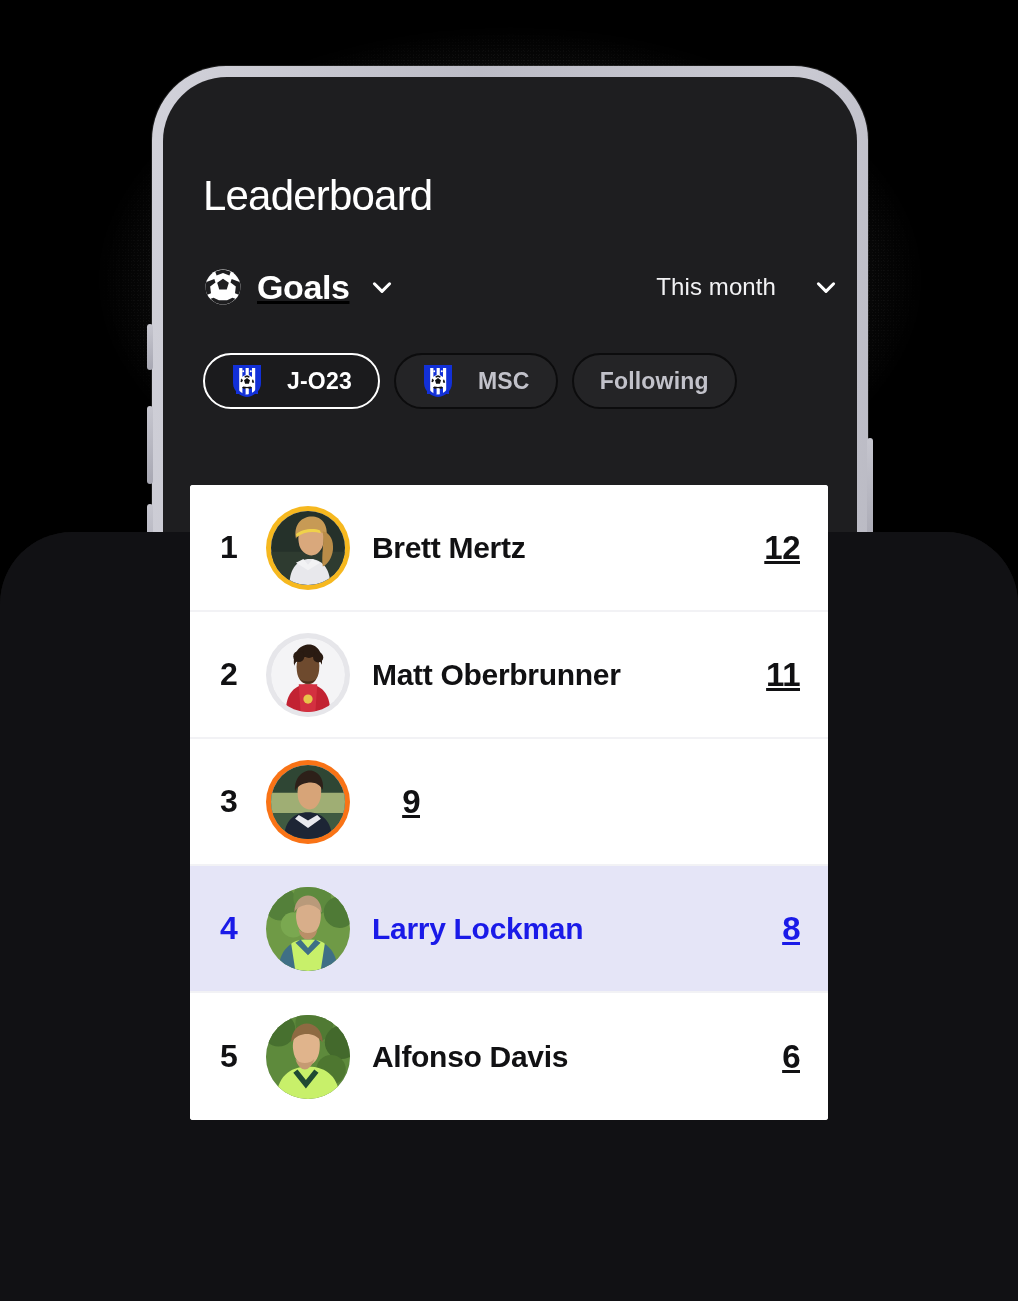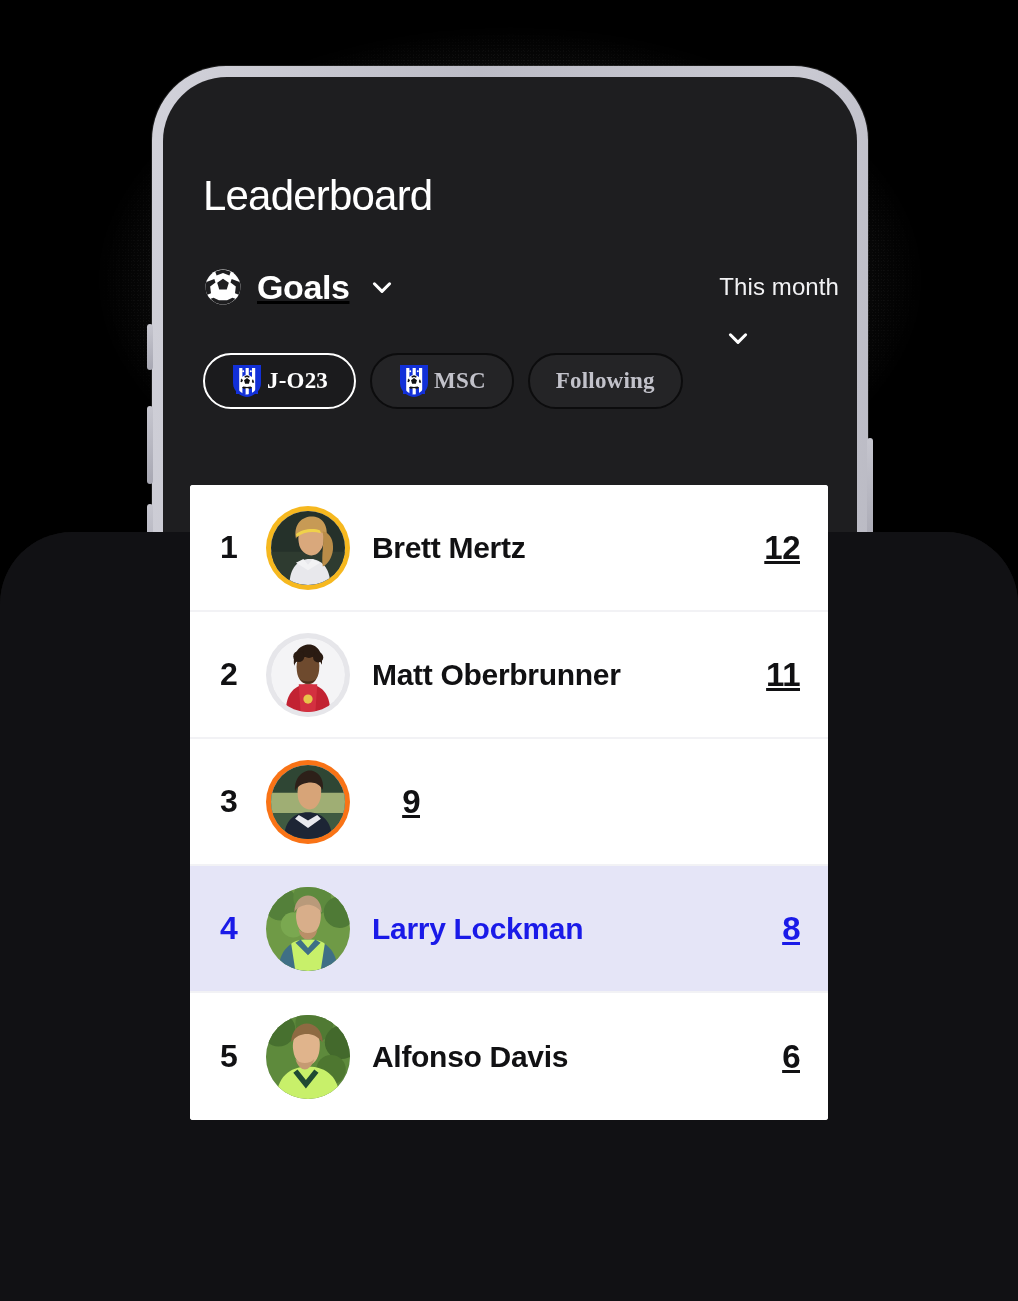--- a/index.html
+++ b/index.html
@@ -129,55 +129,54 @@
     height: 26px;
     margin-left: 6px;
     display: block;
   }
 
   .metric-right {
     position: absolute;
     right: 0;
     top: 6px;
     display: flex;
-    gap: 24px;
+    align-items: center;
+    gap: 31px;
     cursor: pointer;
-    flex-direction: column;
   }
   .period-label {
     font-size: 24px;
     font-weight: 500;
     color: #f2f2f4;
     letter-spacing: 0.1px;
   }
 
   .chips {
     position: absolute;
     left: 40px;
     top: 276px;
     display: flex;
     gap: 14px;
     align-items: center;
   }
   .chip {
     display: flex;
     align-items: center;
-    gap: 4px;
+    gap: 24px;
     height: 56px;
     padding: 0 26px;
     border-radius: 28px;
     background: #242426;
     border: 2px solid #0c0c0d;
     color: #c2c2ca;
     font-size: 23px;
     font-weight: 600;
     letter-spacing: 0.2px;
     cursor: pointer;
     white-space: nowrap;
-    font-family: Liberation Serif, serif;
   }
   .chip.active {
     border-color: #ffffff;
     color: #ffffff;
     background: #1b1b1d;
   }
   .chip .badge { width: 32px; height: 36px; display: block; flex: none; }
 
   
   .board {

